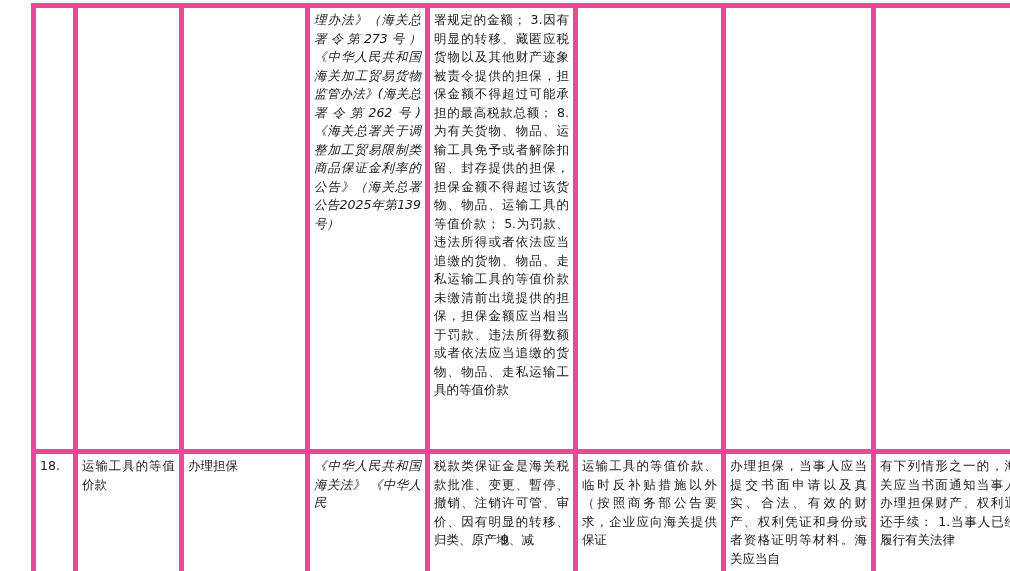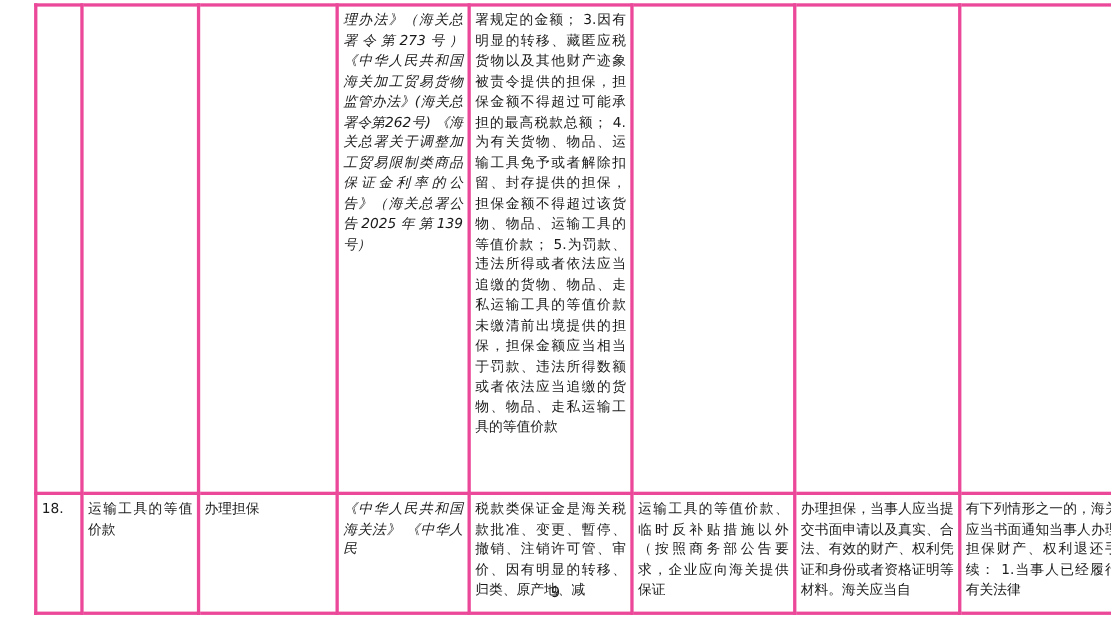--- a/index.html
+++ b/index.html
@@ -23,21 +23,21 @@
   }
   table.doc-table {
     border-collapse: collapse;
     table-layout: fixed;
     position: absolute;
     left: 31px;
     top: 3px;
     width: 948px;
   }
   table.doc-table td {
-    border: 3px solid #ec4899;
+    border: 5px solid #ec4899;
     vertical-align: top;
     padding: 3px 4px 3px 4px;
     font-size: 12.5px;
     line-height: 1.48;
     font-family: "DejaVu Sans", sans-serif;
     word-break: break-all;
     overflow: hidden;
   }
   
   .c-no    { width: 42px;  }
@@ -101,21 +101,21 @@
     <tbody>
       <tr class="row-top">
         <td class="cell-center"></td>
         <td class="cell-just"></td>
         <td class="cell-center"></td>
         <td class="cell-just italic-serif">理办法》（海关总署令第273号）
 《中华人民共和国海关加工贸易货物监管办法》(海关总署令第262号)
 《海关总署关于调整加工贸易限制类商品保证金利率的公告》（海关总署公告2025年第139号）</td>
         <td class="cell-just">署规定的金额；
 3.因有明显的转移、藏匿应税货物以及其他财产迹象被责令提供的担保，担保金额不得超过可能承担的最高税款总额；
-4.为有关货物、物品、运输工具免予或者解除扣留、封存提供的担保，担保金额不得超过该货物、物品、运输工具的等值价款；
+8.为有关货物、物品、运输工具免予或者解除扣留、封存提供的担保，担保金额不得超过该货物、物品、运输工具的等值价款；
 5.为罚款、违法所得或者依法应当追缴的货物、物品、走私运输工具的等值价款未缴清前出境提供的担保，担保金额应当相当于罚款、违法所得数额或者依法应当追缴的货物、物品、走私运输工具的等值价款</td>
         <td class="cell-just blank"></td>
         <td class="cell-just blank"></td>
         <td class="cell-just blank"></td>
       </tr>
       <tr class="row-bottom">
         <td class="cell-center v-mid">18.</td>
         <td class="cell-just v-mid">运输工具的等值价款</td>
         <td class="cell-center v-mid">办理担保</td>
         <td class="cell-just italic-serif">《中华人民共和国海关法》

